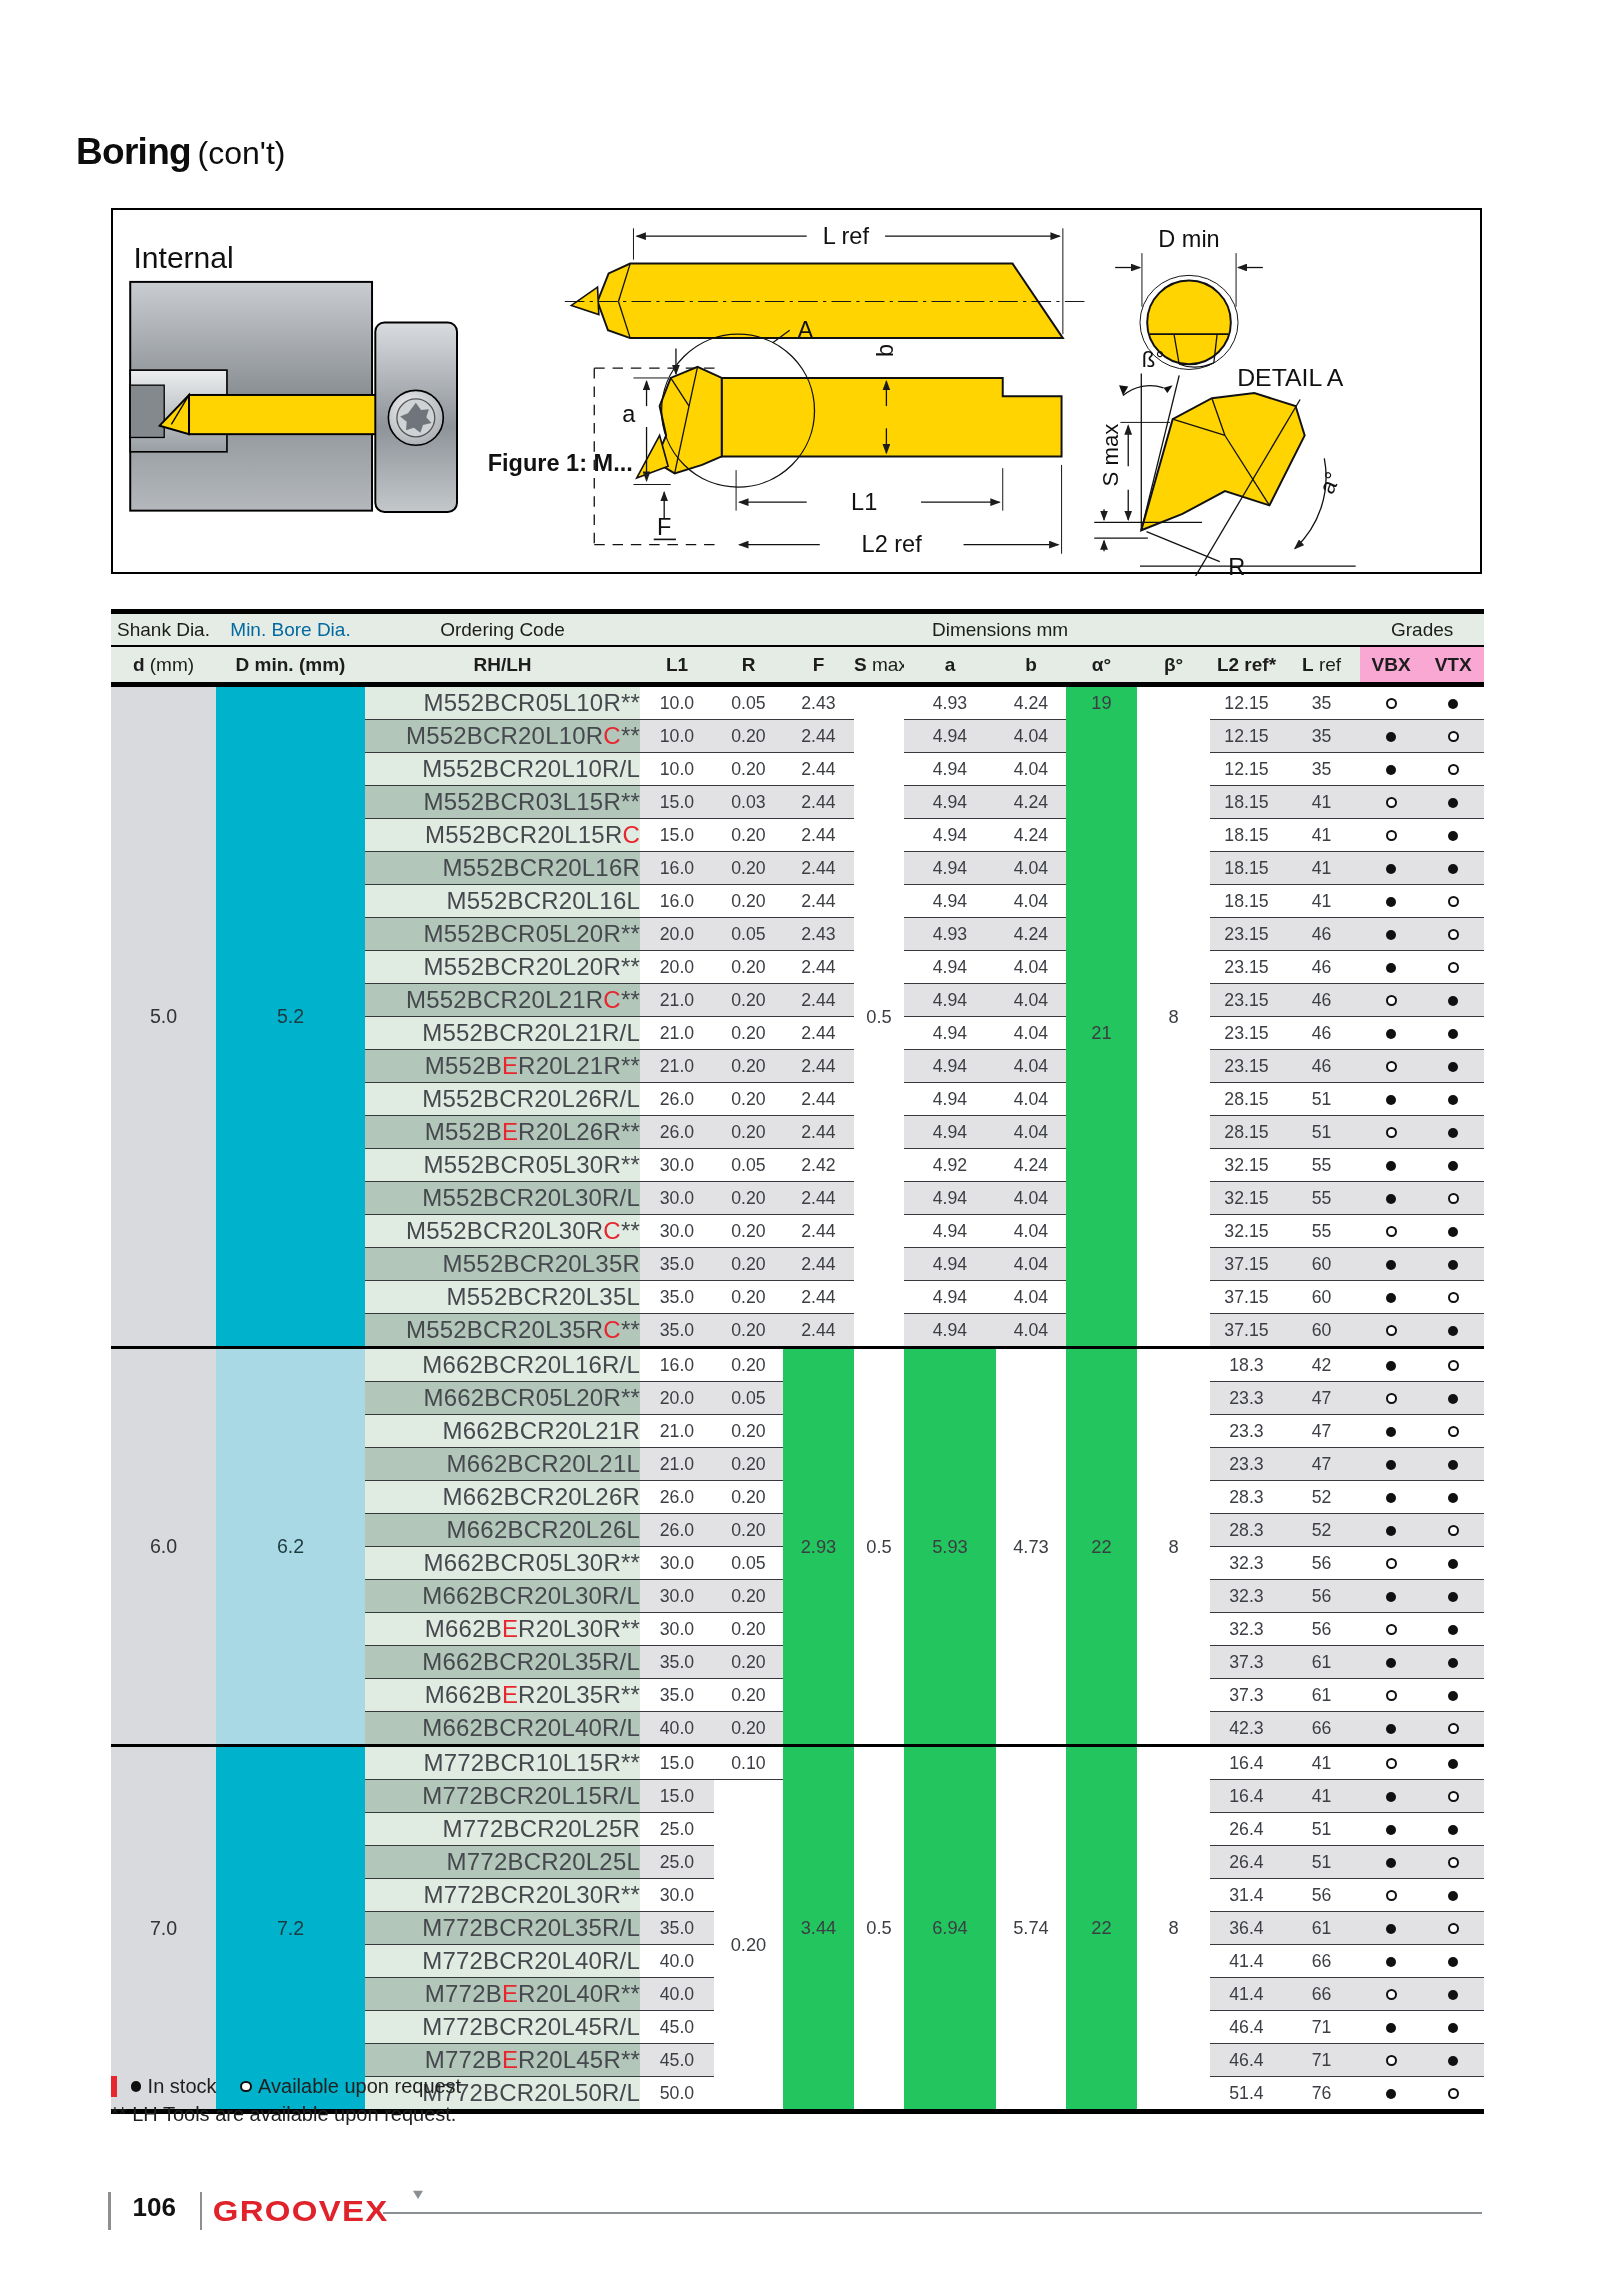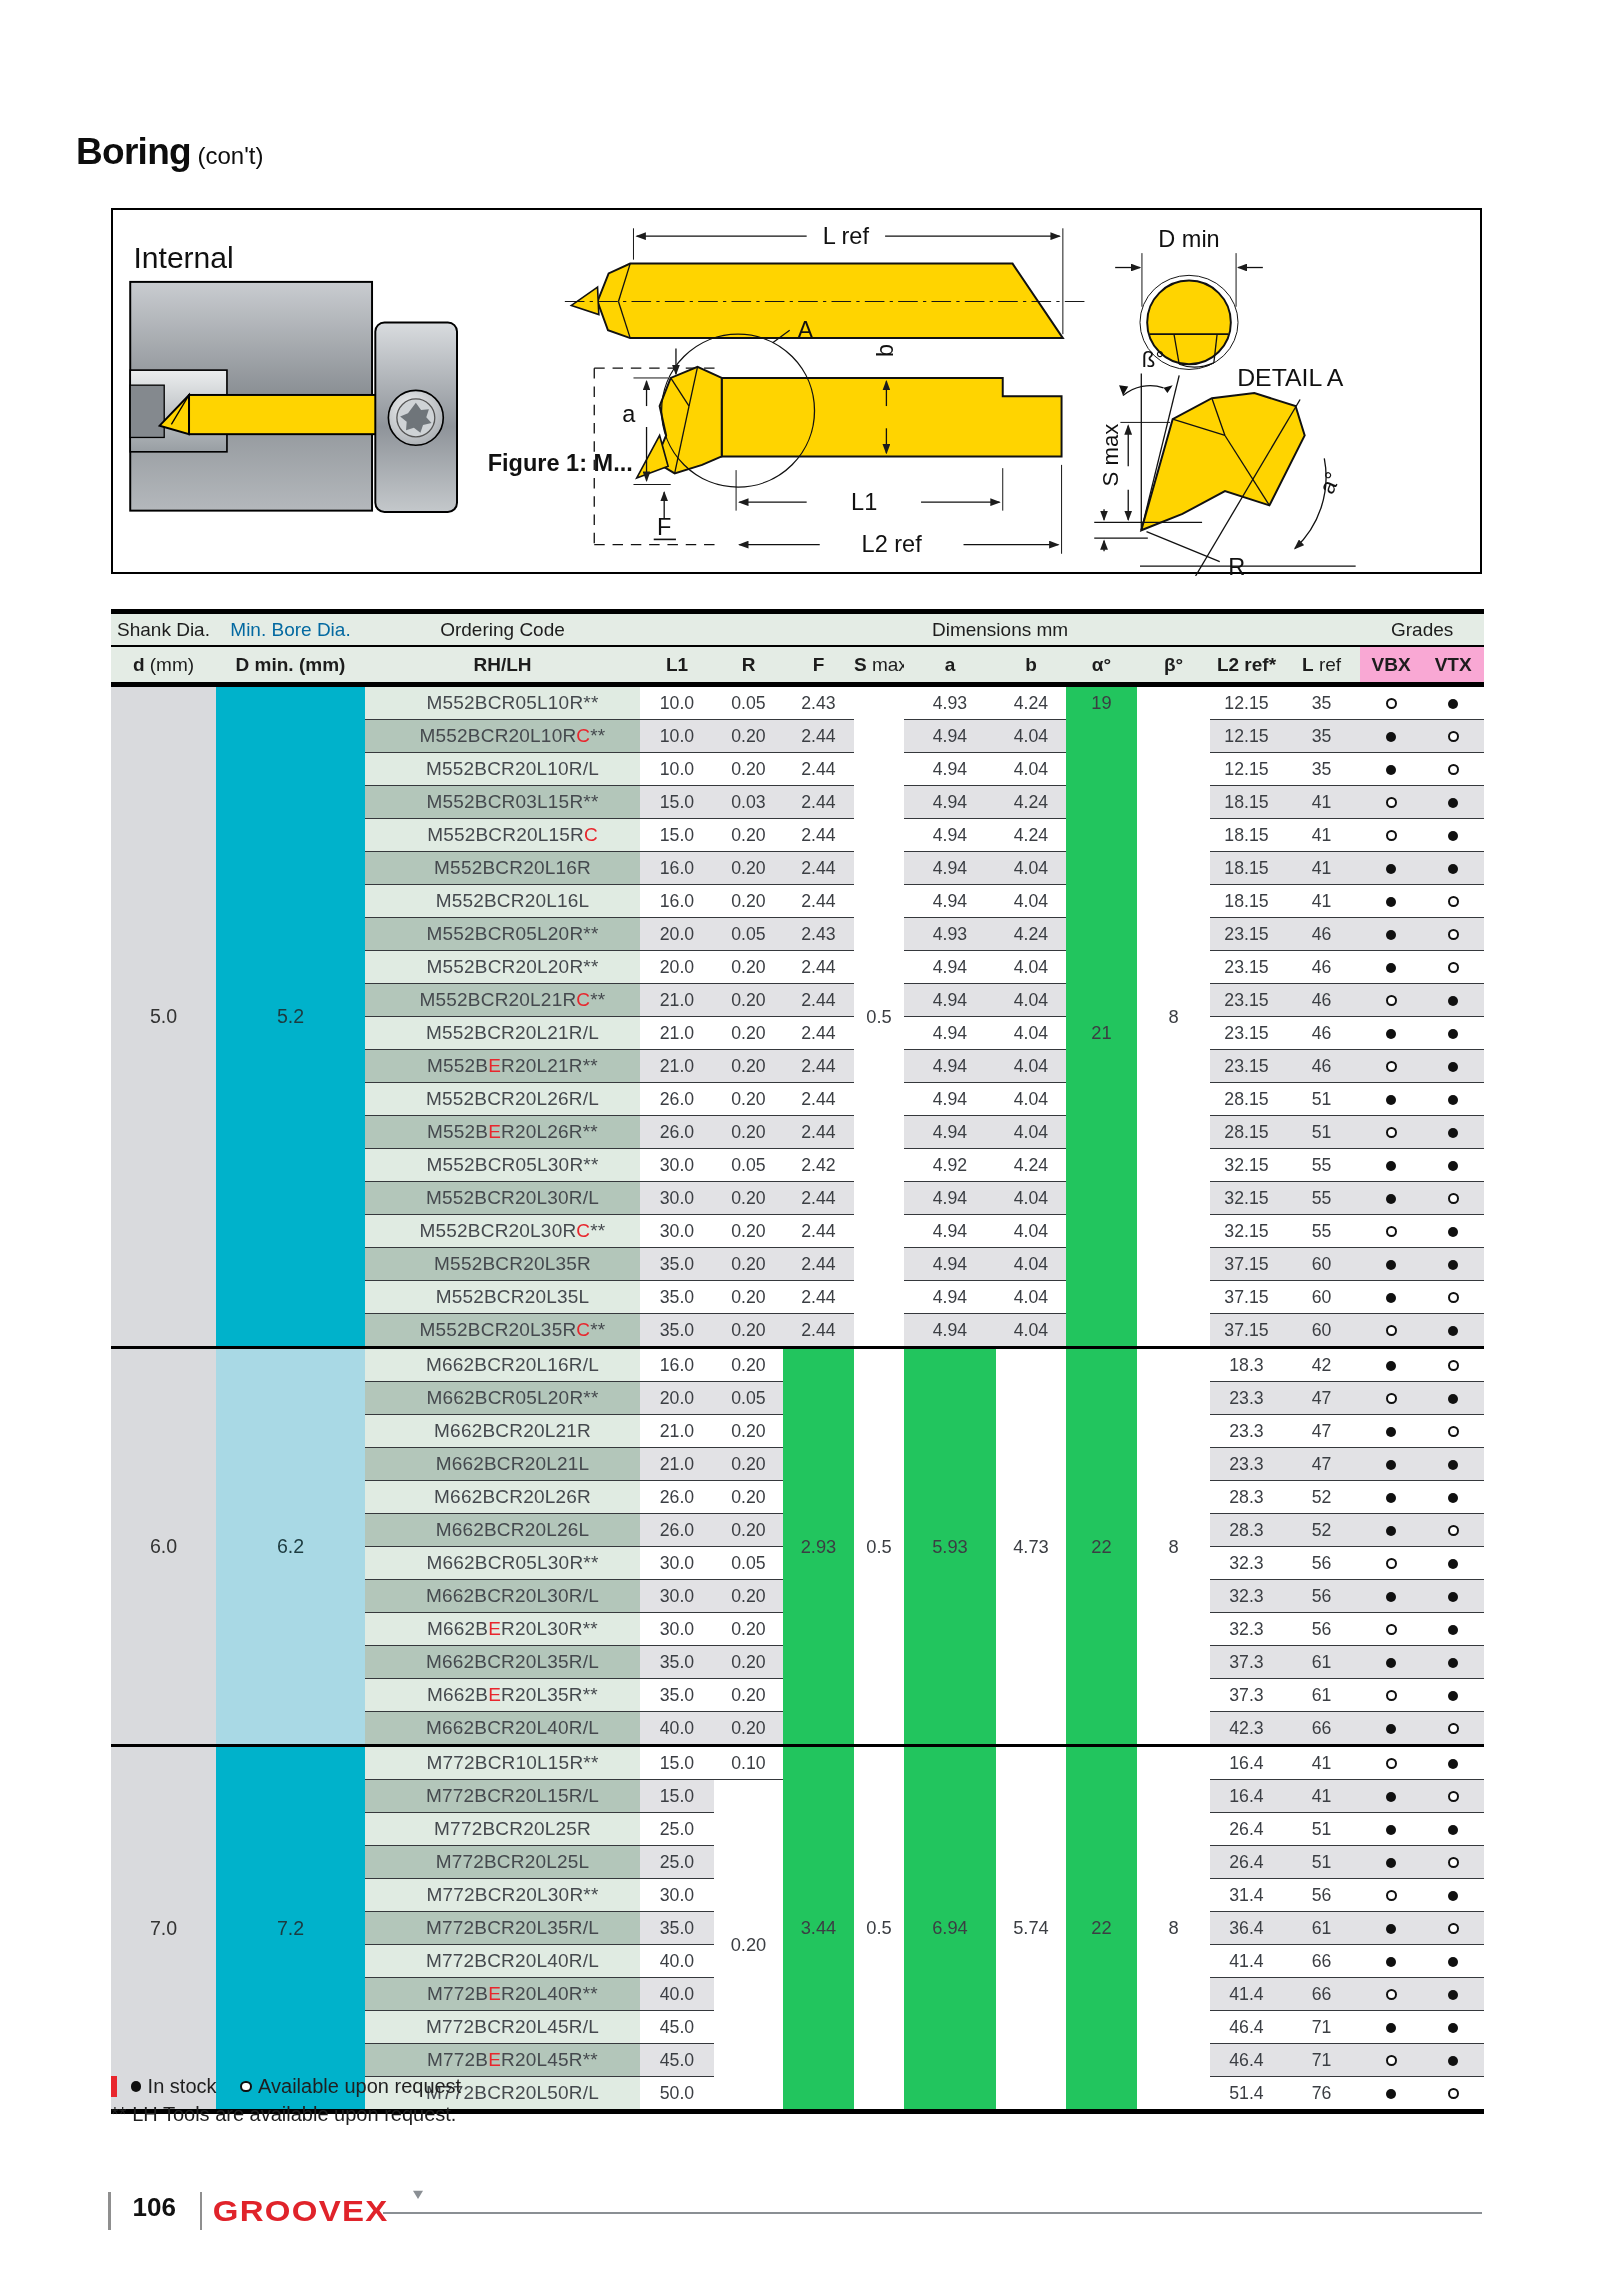--- a/index.html
+++ b/index.html
@@ -1,36 +1,36 @@
 <!DOCTYPE html>
 <html style="font-size:10.5px"><head>
 <meta charset="utf-8">
 <style>
   html,body{margin:0;padding:0;background:#fff;}
   .page{position:relative;width:1623px;height:2295px;background:#fff;overflow:hidden;
         font-family:"Liberation Sans",sans-serif;color:#222;}
   
   .title{position:absolute;left:76px;top:131px;font-size:37px;font-weight:800;color:#0d0d0d;letter-spacing:-0.7px;}
-  .title .suffix{font-size:24px;font-weight:400;letter-spacing:0;margin-left:6.5px;}
+  .title .suffix{font-size:32px;font-weight:400;letter-spacing:0;margin-left:6.5px;}
   
   .figbox{position:absolute;left:111px;top:208px;width:1371px;height:366px;border:2px solid #000;box-sizing:border-box;}
   .figbox svg{position:absolute;left:0;top:0;}
   
   .tablewrap{position:absolute;left:111px;top:609px;width:1371px;}
   table{border-collapse:collapse;table-layout:fixed;width:1371px;border-top:5.9px solid #000;border-bottom:5.9px solid #000;}
   th,td{padding:0;overflow:hidden;white-space:nowrap;}
   thead th{background:#e4ece5;font-weight:400;font-size:19px;color:#1d1d1d;height:33px;vertical-align:middle;}
   thead tr.h1 th{border-bottom:2px solid #000;height:31px;}
   thead tr.h2 th{border-bottom:5.2px solid #000;height:35px;margin-left:36px;}
   thead th.hgray{background:#f9a8d4;}
   thead .bld{font-weight:700;}
   thead .lt{font-weight:400;}
   thead .red{color:#0369a1;}
   tbody td{height:32px;text-align:center;vertical-align:middle;font-size:17.7px;color:#3b3e43;}
-  td.code{text-align:center;padding-left:20px;font-size:19px;color:#45494e;letter-spacing:0.2px;}
+  td.code{text-align:right;padding-left:20px;font-size:24px;color:#45494e;letter-spacing:0.2px;}
   .red{color:#e8262d;}
   .st0{background:#fff;border-bottom:1.3px solid #35383c;}
   .st1{background:#e2e2e5;border-bottom:1.3px solid #35383c;}
   .cs0{background:#e0ebe2;border-bottom:1.3px solid #35383c;}
   .cs1{background:#b3c6ba;border-bottom:1.3px solid #35383c;}
   td.m{border-bottom:none;font-size:18.3px;}
   .cd{background:#d9dadd;font-size:19.6px !important;color:#333;}
   .cv{background:#00b2cb;font-size:19.6px !important;color:#1d3b40;}
   .cp{background:#a9d9e5;font-size:19.6px !important;color:#1d3b40;}
   .mw{background:#fff;}

